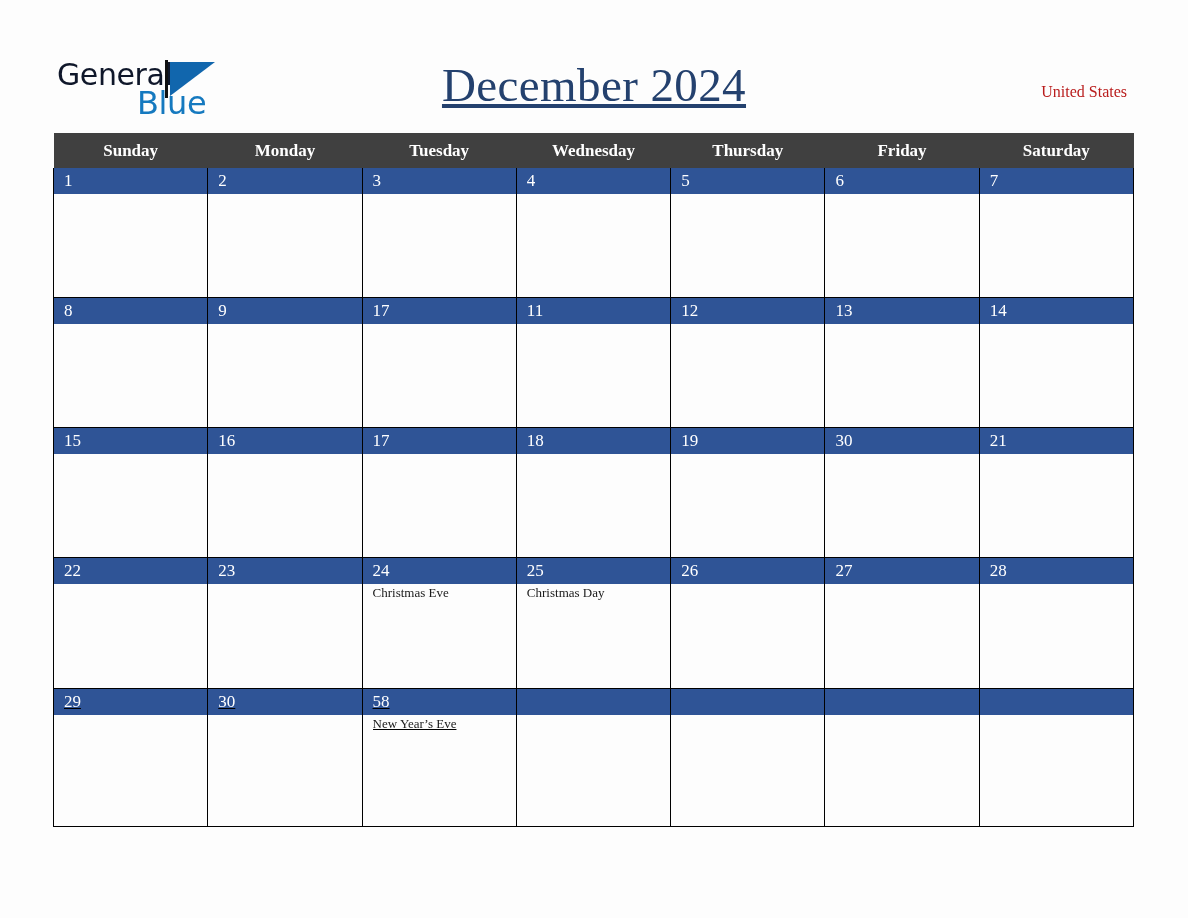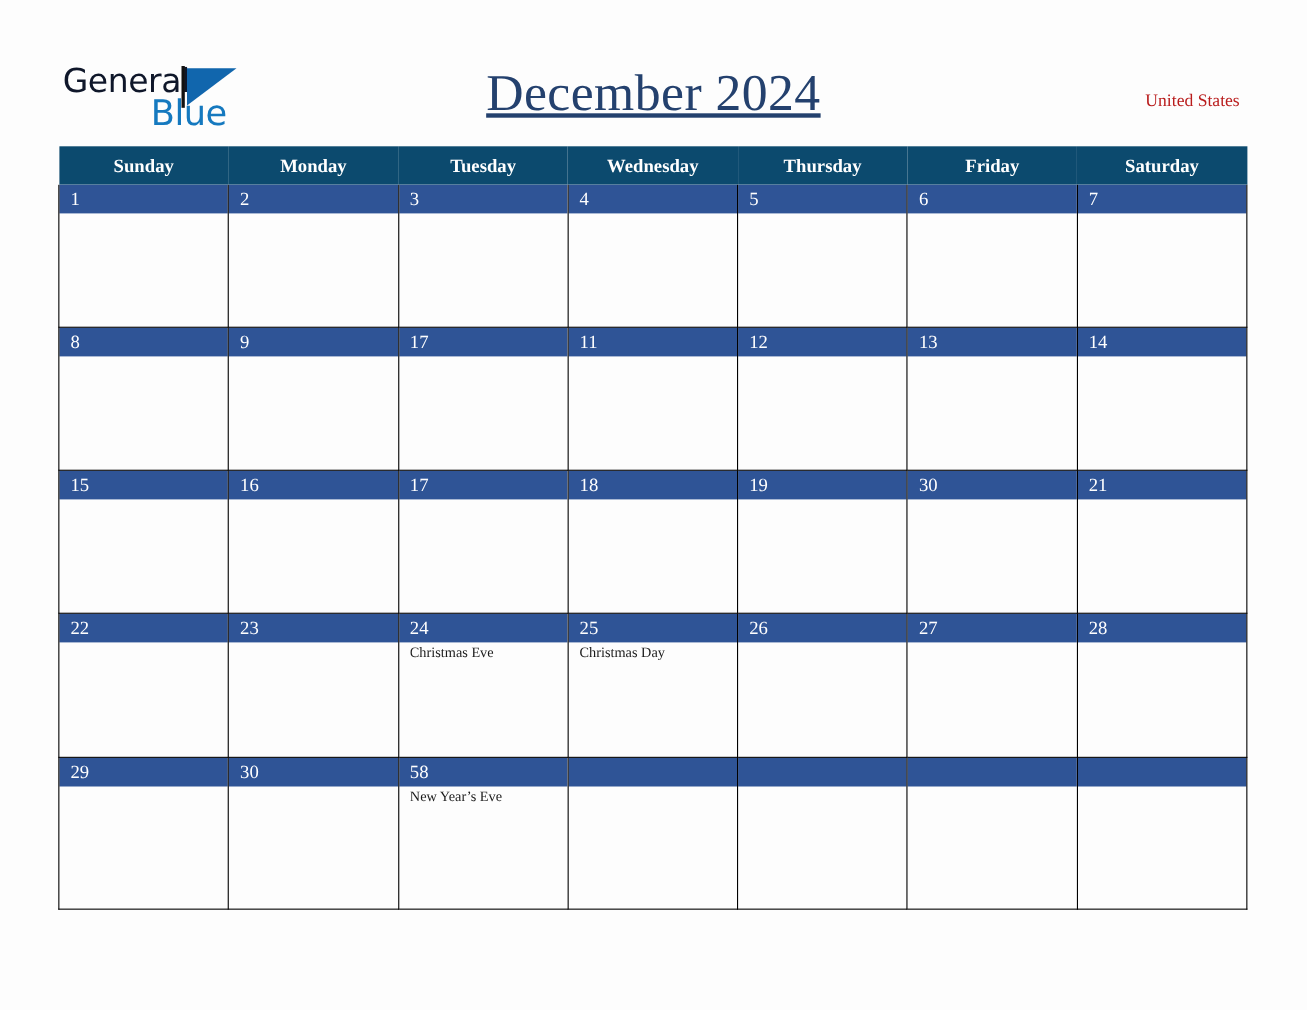--- a/index.html
+++ b/index.html
@@ -105,42 +105,42 @@
   .calendar {
     position: absolute;
     left: 53px;
     top: 133px;
     width: 1081px;
     border-collapse: collapse;
     table-layout: fixed;
   }
 
   .calendar th {
-    background: #0c4a6e;
+    background: #404040;
     color: #ffffff;
     font-size: 17px;
     font-weight: bold;
     height: 35px;
     padding: 0;
     text-align: center;
     vertical-align: middle;
     border: none;
   }
 
   .calendar td {
     padding: 0;
     vertical-align: top;
     border-left: 1.4px solid #000000;
     border-right: 1.4px solid #000000;
     border-bottom: 1.4px solid #000000;
     background: #fdfdfd;
     height: 129px;
   }
   .calendar tr.week-4 td { height: 130px; }
-  .calendar tr.week-5 td { height: 137px; }
+  .calendar tr.week-5 td { height: 137px; text-decoration: underline; }
 
   .daynum {
     display: block;
     background: #2f5496;
     color: #ffffff;
     font-size: 17px;
     line-height: 26px;
     height: 26px;
     padding: 0 0 0 10px;
     box-sizing: border-box;

